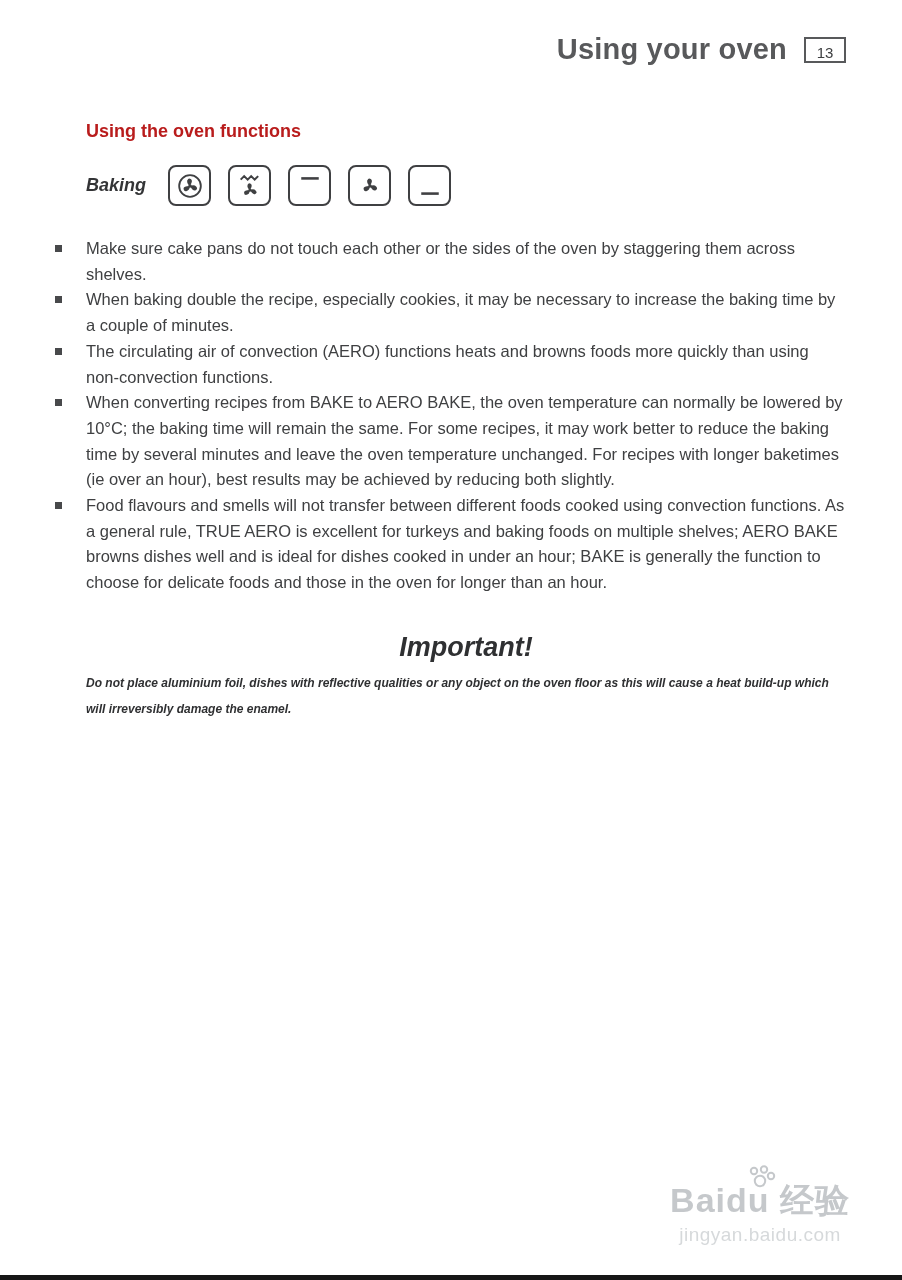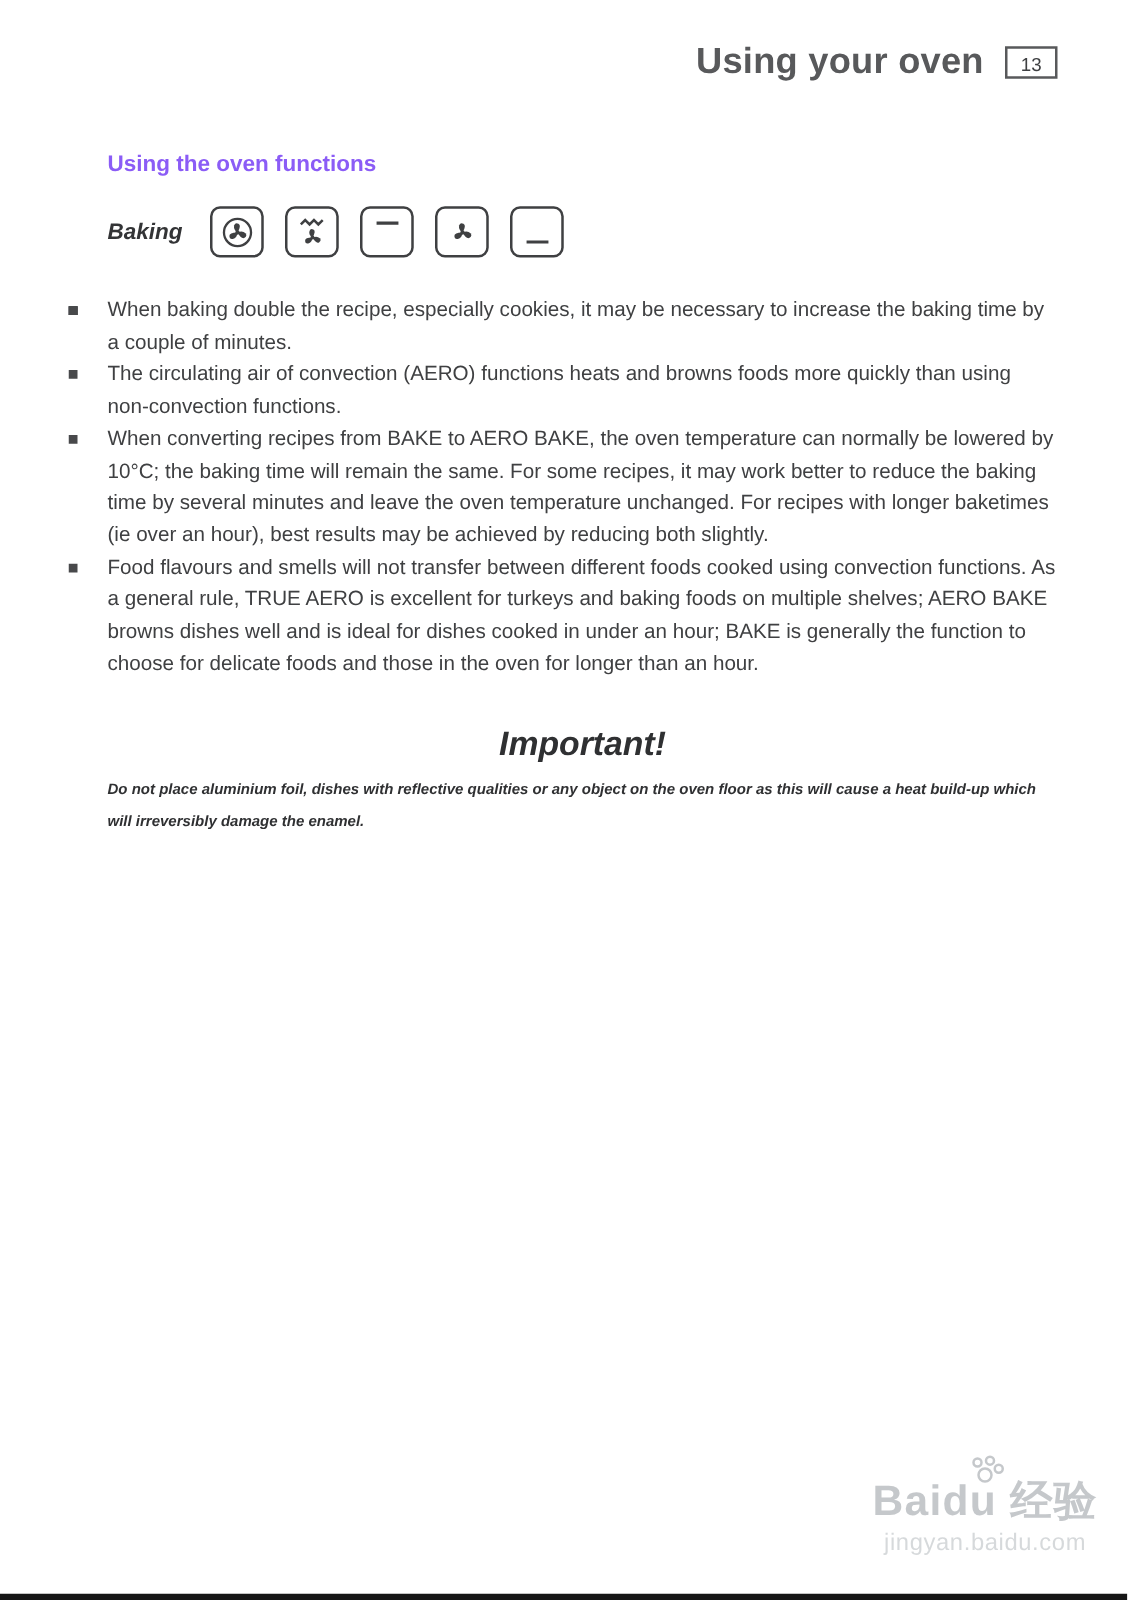--- a/index.html
+++ b/index.html
@@ -22,21 +22,21 @@
   }
   .page-number-box {
     border:2px solid #58595b; width:38px; height:22px;
     display:flex; align-items:flex-end; justify-content:center;
     font-size:15px; color:#3f4042; background:#fff;
   }
 
   
   .content { position:absolute; top:0; left:86px; width:760px; }
 
-  .section-heading { margin:121px 0 15px 0; font-size:18px; font-weight:bold; color:#8b5cf6; }
+  .section-heading { margin:121px 0 15px 0; font-size:18px; font-weight:bold; color:#b91c1c; }
 
   .baking-row { margin-top:23px; display:flex; align-items:center; }
   .baking-label { font-size:18px; font-weight:bold; color:#333436; margin-right:22px;font-style:italic; }
   .oven-icon {
     width:43px; height:41px; box-sizing:border-box;
     border:2.5px solid #3f4042; border-radius:8px;
     display:flex; align-items:center; justify-content:center;
     margin-right:17px; background:#fff;
   }
   .oven-icon svg { display:block; }
@@ -48,21 +48,21 @@
     position:absolute; left:-31px; top:9px;
     width:7px; height:7px; background:#48494b;
   }
 
   
   .important-section { margin-top:36px; }
   .important-heading { margin:0; font-size:27px; font-style:italic; font-weight:bold; color:#2f3032;text-align:center; }
   .important-text { margin:7px 0 0 0; font-size:12px; font-style:italic; font-weight:bold; line-height:26px; color:#2f3032; }
 
   
-  .watermark { position:absolute; right:24px; bottom:34px; text-align:left; user-select:none; }
+  .watermark { position:absolute; right:52px; bottom:34px; text-align:left; user-select:none; }
   .wm-brand {
     position:relative;
     font-size:34px; font-weight:bold; letter-spacing:1px;
     color:rgba(150,155,160,0.55);
   }
   .wm-logo { position:absolute; top:-18px; left:74px; }
   .wm-url { margin-top:0px; font-size:19px; color:rgba(165,170,175,0.45); letter-spacing:0.5px;text-align:center; }
 
   
   .bottom-bar { position:absolute; left:0; bottom:0; width:100%; height:5px; background:#161616; }
@@ -129,20 +129,21 @@
 
       <span class="oven-icon">
         <svg width="30" height="28" viewBox="0 0 24 24">
           <line x1="4.5" y1="18.5" x2="19.5" y2="18.5" stroke="#3f4042" stroke-width="2.2"></line>
         </svg>
       </span>
     </div>
 
     <ul class="tips">
       <li><span class="bullet"></span></li>
+      <li><span class="bullet"></span><span>Make sure cake pans do not touch each other or the sides of the oven by staggering them across shelves.</span></li>
       <li><span class="bullet"></span></li>
       <li><span class="bullet"></span></li>
       <li><span class="bullet"></span><span>When baking double the recipe, especially cookies, it may be necessary to increase the baking time by a couple of minutes.</span></li>
       <li><span class="bullet"></span><span>The circulating air of convection (AERO) functions heats and browns foods more quickly than using non-convection functions.</span></li>
       <li><span class="bullet"></span><span>When converting recipes from BAKE to AERO BAKE, the oven temperature can normally be lowered by 10°C; the baking time will remain the same. For some recipes, it may work better to reduce the baking time by several minutes and leave the oven temperature unchanged. For recipes with longer baketimes (ie over an hour), best results may be achieved by reducing both slightly.</span></li>
       <li><span class="bullet"></span><span>Food flavours and smells will not transfer between different foods cooked using convection functions. As a general rule, TRUE AERO is excellent for turkeys and baking foods on multiple shelves; AERO BAKE browns dishes well and is ideal for dishes cooked in under an hour; BAKE is generally the function to choose for delicate foods and those in the oven for longer than an hour.</span></li>
     </ul>
 
     <section class="important-section">
       <h3 class="important-heading">Important!</h3>

